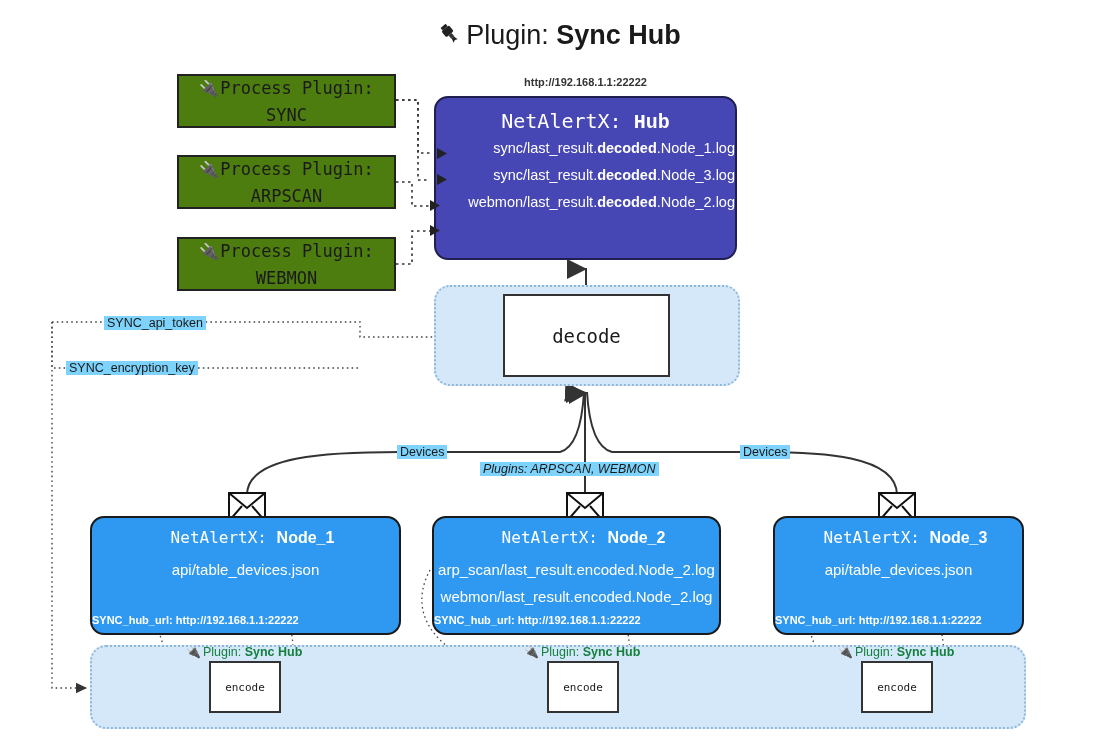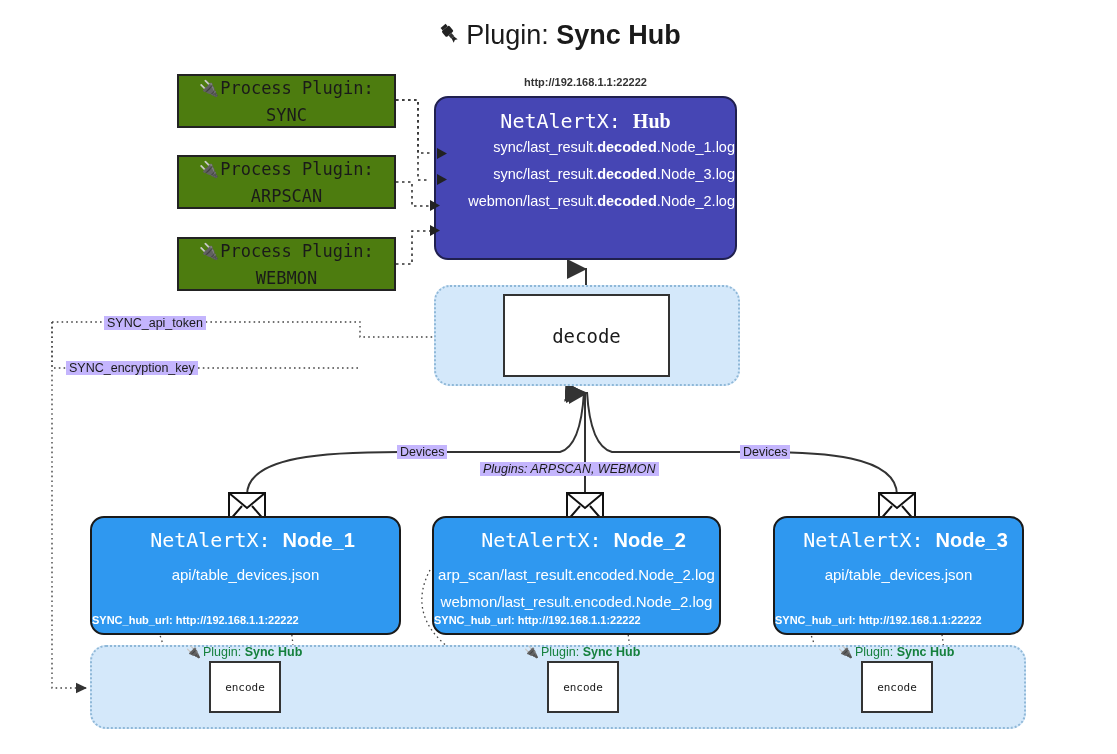--- a/index.html
+++ b/index.html
@@ -36,21 +36,21 @@
   
   .hub{
     position:absolute;left:434px;top:96px;width:303px;height:164px;
     background:#4646b4;border:2px solid #20204f;border-radius:14px;
     box-sizing:border-box;color:#ffffff;
   }
   .hub .hdr{
     text-align:center;margin-top:11px;font-size:20px;white-space:nowrap;
     font-family:"DejaVu Sans Mono","Liberation Mono",monospace;
   }
-  .hub .hdr b{font-family:Liberation Serif, serif;font-weight:700;}
+  .hub .hdr b{font-family:Liberation Mono, monospace;font-weight:700;}
   .hub .logline{
     font-size:14.5px;line-height:25px;white-space:nowrap;text-align:right;
     margin-top:2px;
   }
   .hub .logline b{font-weight:700;}
   .huburl{
     position:absolute;left:434px;top:76px;width:303px;text-align:center;
     font-size:11px;font-weight:600;color:#333;white-space:nowrap;
   }
 
@@ -67,21 +67,21 @@
     font-family:"DejaVu Sans Mono","Liberation Mono",monospace;font-size:19px;
   }
 
   
   .node{
     position:absolute;height:119px;background:#2f98f0;
     border:2px solid #1a1a1a;border-radius:14px;box-sizing:border-box;
     color:#ffffff;
   }
   .node .hdr{
-    text-align:center;margin-top:10px;font-size:20px;white-space:nowrap;
+    text-align:center;margin-top:10px;font-size:16px;white-space:nowrap;
     font-family:"DejaVu Sans Mono","Liberation Mono",monospace;
     padding-left:14px;
   }
   .node .hdr b{font-family:"Liberation Sans",sans-serif;font-weight:700;}
   .node .lines{margin-top:9px;text-align:center;}
   .node .lines div{font-size:15px;line-height:27px;white-space:nowrap;}
   .node .url{
     position:absolute;left:0;bottom:7px;width:100%;text-align:left;
     font-size:11px;font-weight:600;white-space:nowrap;
   }
@@ -102,21 +102,21 @@
   }
   .encLabel{
     position:absolute;top:645px;font-size:12.5px;white-space:nowrap;color:#15803d;
   }
   .encLabel .plug{font-size:12px;margin-right:2px;}
   .encLabel b{font-weight:700;}
 
   
   .elabel{
     position:absolute;font-size:12.5px;color:#1a1a1a;white-space:nowrap;
-    background:#c4b5fd;padding:0 3px;
+    background:#7dd3fc;padding:0 3px;
   }
   .plugGlyph{display:inline-block;}
 </style>
 </head>
 <body>
 
 <div id="canvas">
 
   <div class="title">
     <span class="plug plugGlyph">

